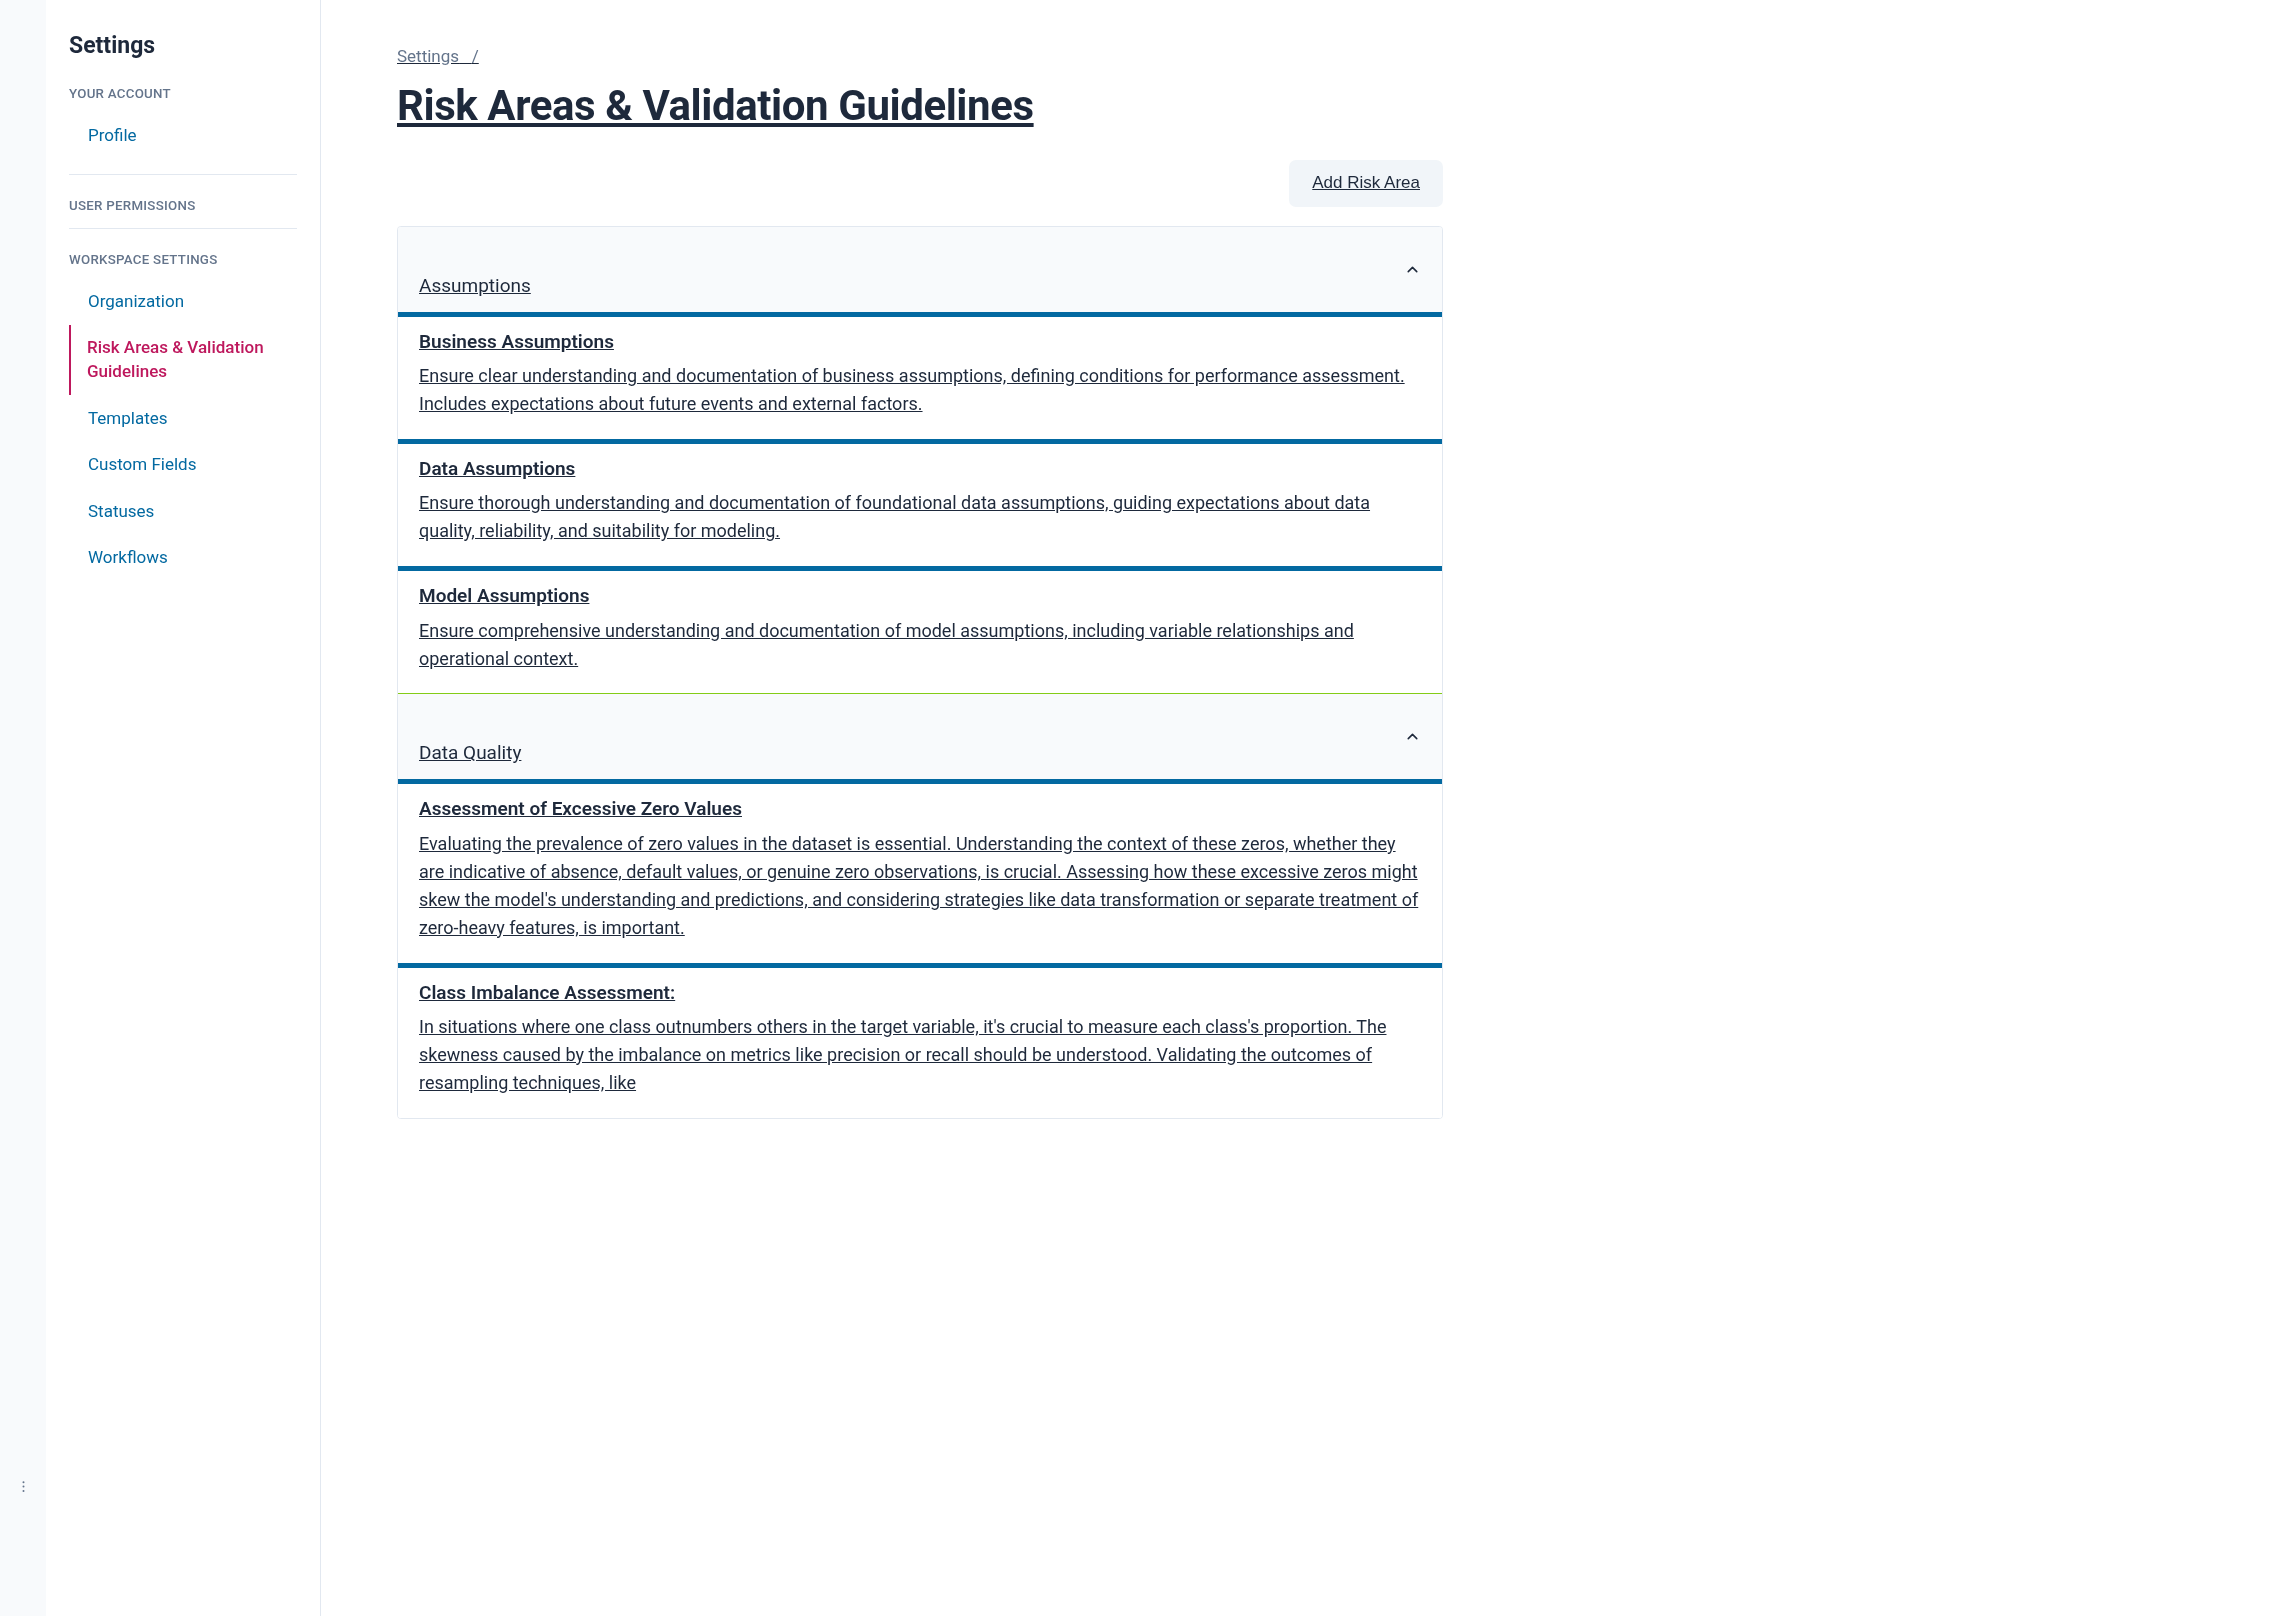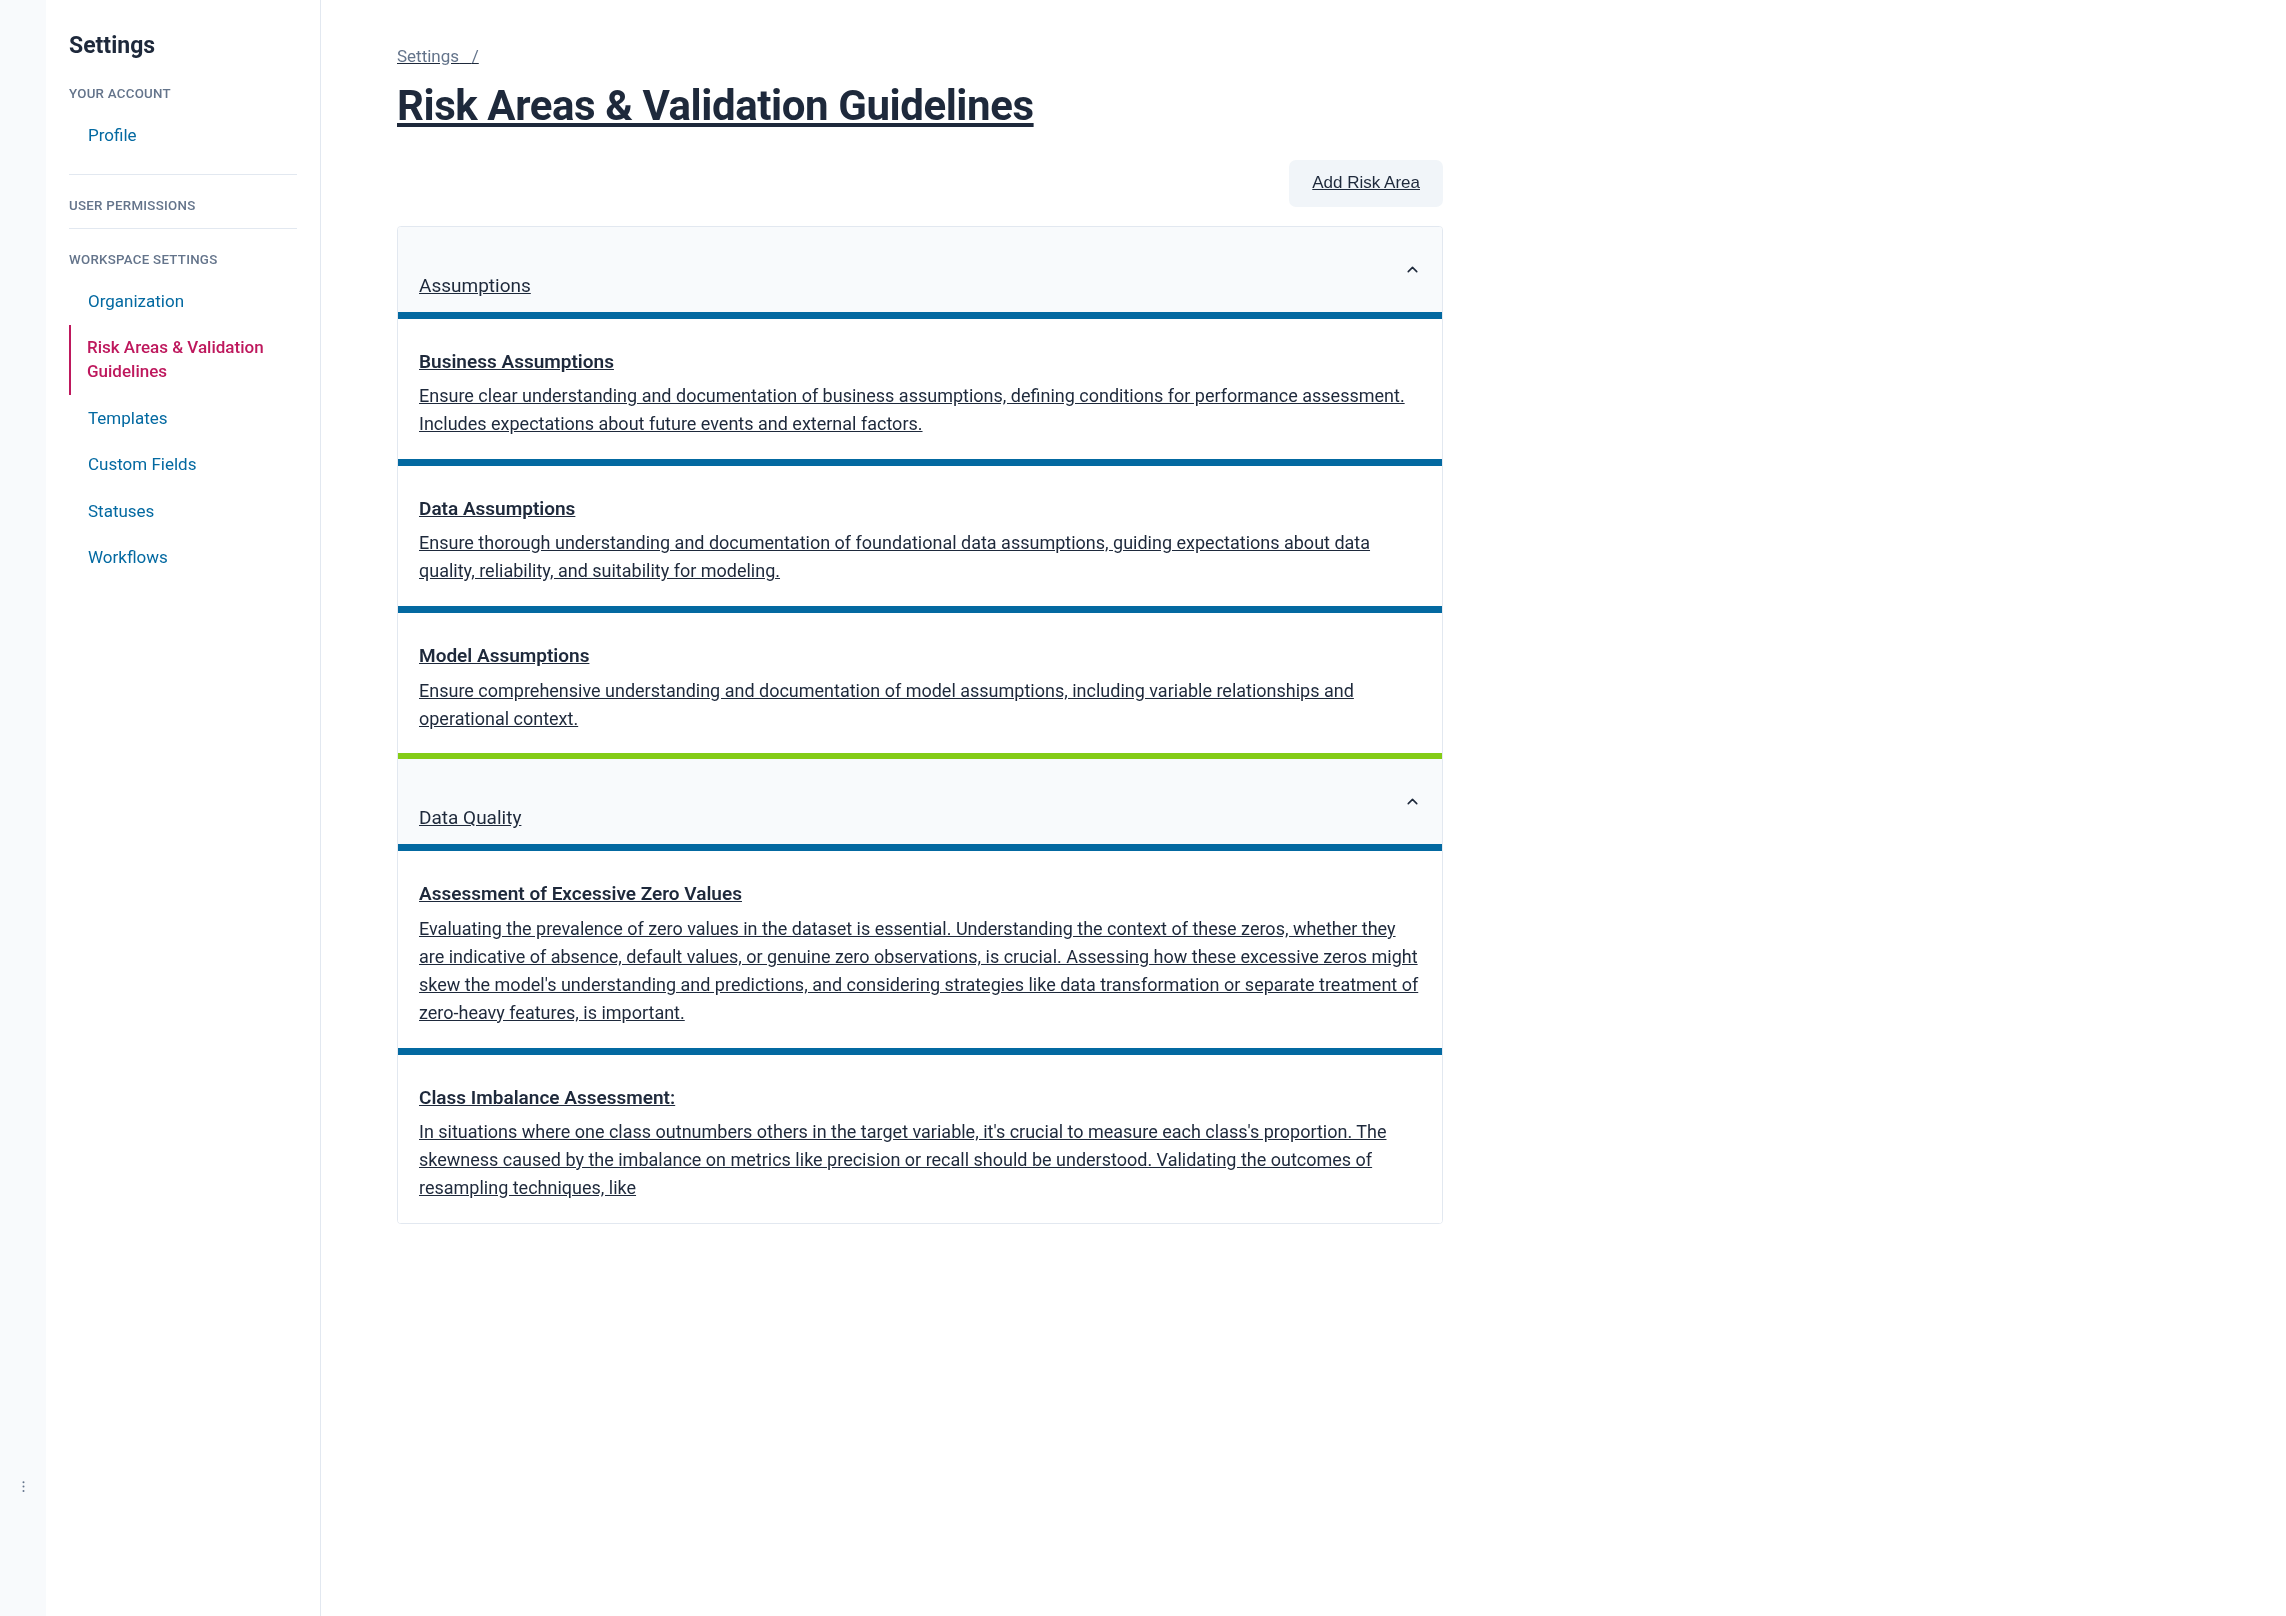--- a/index.html
+++ b/index.html
@@ -116,21 +116,21 @@
     border: 1px solid #e2e8f0;
     border-radius: 3.8px;
     overflow: hidden;
   }
   .accordion-header {
     display: flex;
     align-items: center;
     justify-content: space-between;
     padding: 15px 21px;
     background: #f8fafc;
-    border-top: 6px solid #84cc16;
+    border-top: 1px solid #84cc16;
     cursor: pointer;
   }
   .accordion-section:first-child .accordion-header {
     border-top: none;
   }
   .accordion-header-title {
     font-size: 19px;
     font-weight: 400;
     color: #1e293b;
     margin-top: 32px;
@@ -138,22 +138,22 @@
   .chevron {
     color: #1e293b;
     display: flex;
     align-items: center;
   }
   .chevron svg { width: 17px; height: 17px; }
   .accordion-body {
     background: #fff;
   }
   .guideline {
-    padding: 31px 21px 21px 21px;
-    border-top: 7px solid #0369a1;
+    padding: 13px 21px 21px 21px;
+    border-top: 5px solid #0369a1;
   }
   .guideline-title {
     font-size: 19px;
     font-weight: 600;
     color: #1e293b;
     margin-bottom: 9.5px;
   }
   .guideline-desc {
     font-size: 18px;
     line-height: 1.55;

